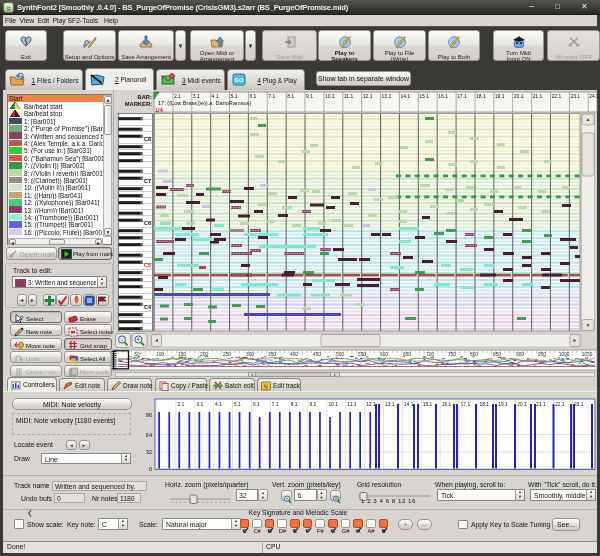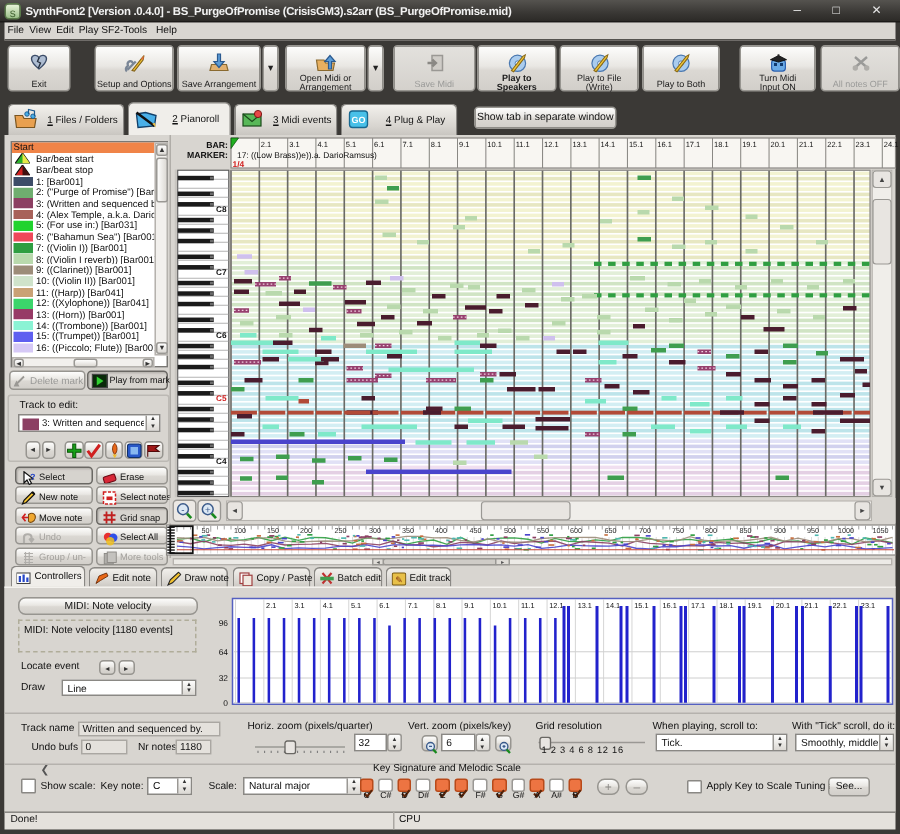--- a/index.html
+++ b/index.html
@@ -9,21 +9,21 @@
 .tab{background:linear-gradient(#f2f0ec,#d8d5d0 70%,#c9c6c1);border:1px solid #8a8884;border-bottom:none;border-radius:4px 4px 0 0;}
 .tab.sel{background:#f0eeea;}
 .fld{background:#fff;border:1px solid #8a8884;font-size:6.8px;color:#111;padding-left:2px;}
 .lbl{font-size:6.8px;color:#111;}
 .sb{background:#f2f0ed;border:1px solid #b5b2ad;}
 .press{background:#d6d3ce;border:1px solid #6a6864;box-shadow:inset 1px 1px 1px #b9b6b1;}
 </style></head>
 <body>
 <div class="abs" style="left:0px;top:0px;width:600px;height:15px;background:linear-gradient(#55534f,#3a3835 60%,#2c2a27);border-bottom:1px solid #1c1a18;"></div>
 <div class="abs" style="left:3px;top:2px;width:11px;height:11px;background:linear-gradient(#e8f4d8,#9cc08a);border:1px solid #5a7a4a;border-radius:3px;font-size:8px;color:#4a6a3a;text-align:center;line-height:11px;">s</div>
-<div class="abs" style="left:17px;top:3px;width:440px;height:12px;font-size:7.6px;font-weight:bold;color:#f2f2f2;white-space:nowrap;letter-spacing:-0.2px;">SynthFont2 [Version .0.4.0] - BS_PurgeOfPromise (CrisisGM3).s2arr (BS_PurgeOfPromise.mid)</div>
+<div class="abs" style="left:17px;top:3px;width:440px;height:12px;font-size:7.6px;font-weight:bold;color:#f2f2f2;white-space:nowrap;letter-spacing:-0.2px;">SynthFont2 [Smoothly .0.4.0] - BS_PurgeOfPromise (CrisisGM3).s2arr (BS_PurgeOfPromise.mid)</div>
 <div class="abs" style="left:525px;top:1px;width:72px;height:13px;color:#e8e8e8;font-size:9px;">
     <span style="position:absolute;left:4px;top:0px;">–</span>
     <span style="position:absolute;left:30px;top:1px;font-size:8px;">□</span>
     <span style="position:absolute;left:56px;top:1px;font-size:8px;">✕</span>
   </div>
 <div class="abs" style="left:3px;top:15px;width:594px;height:12px;background:#d9d6d1;border-bottom:1px solid #55534f;"></div>
 <div class="abs" style="left:5px;top:16.5px;width:36px;height:10px;font-size:6.8px;color:#111;white-space:nowrap;">File</div>
 <div class="abs" style="left:19.5px;top:16.5px;width:36px;height:10px;font-size:6.8px;color:#111;white-space:nowrap;">View</div>
 <div class="abs" style="left:37.5px;top:16.5px;width:36px;height:10px;font-size:6.8px;color:#111;white-space:nowrap;">Edit</div>
 <div class="abs" style="left:52.5px;top:16.5px;width:36px;height:10px;font-size:6.8px;color:#111;white-space:nowrap;">Play</div>

